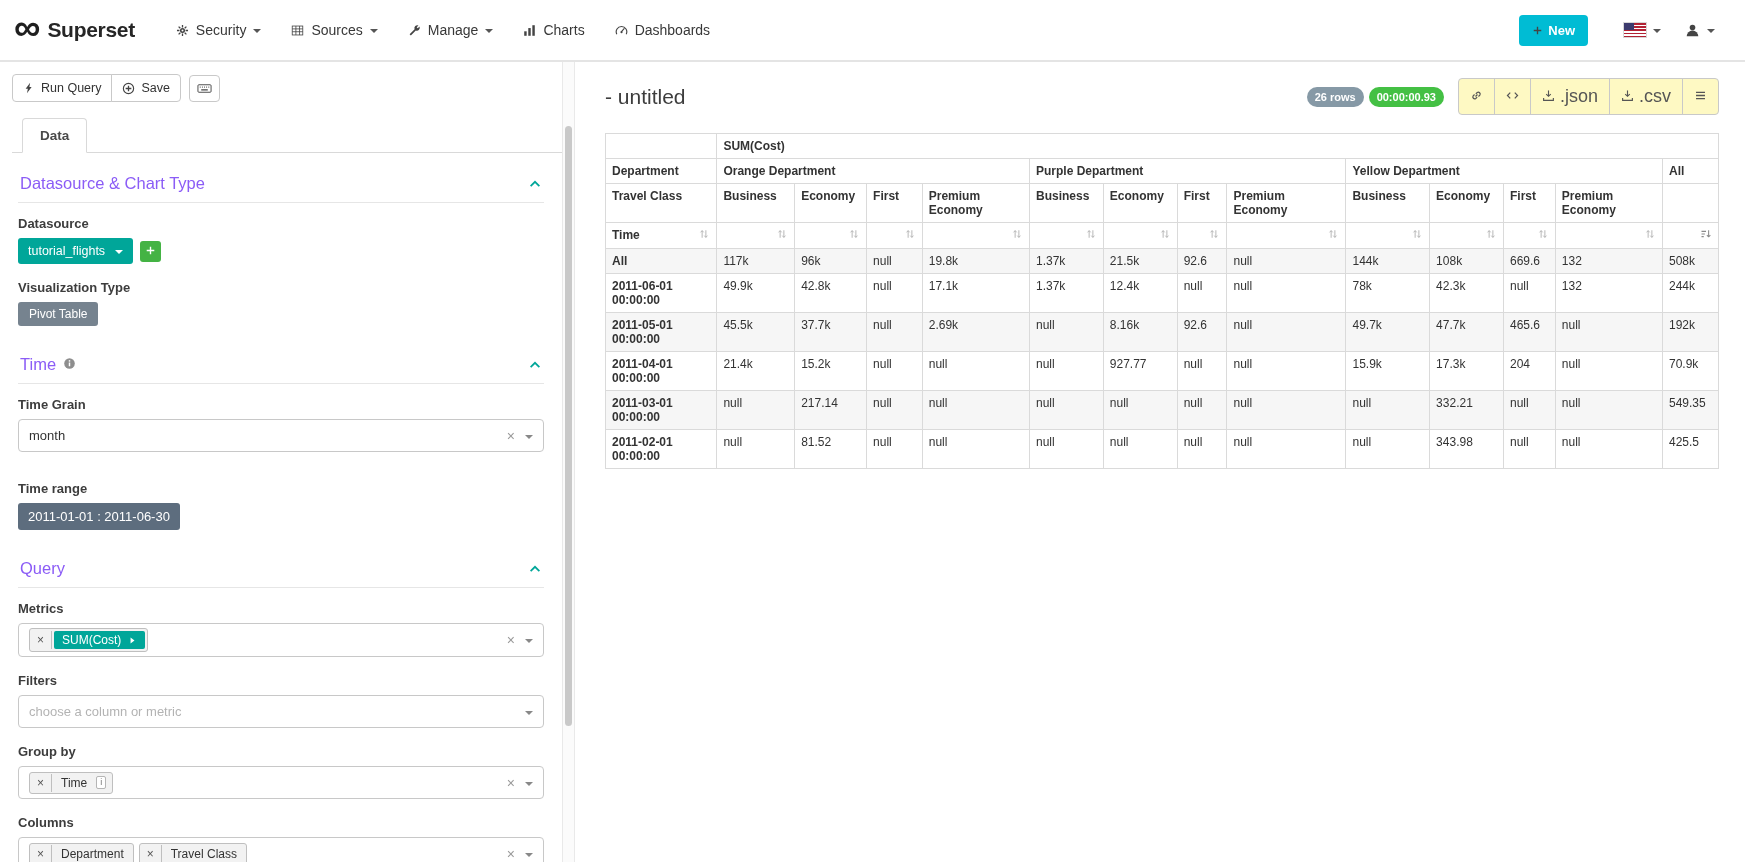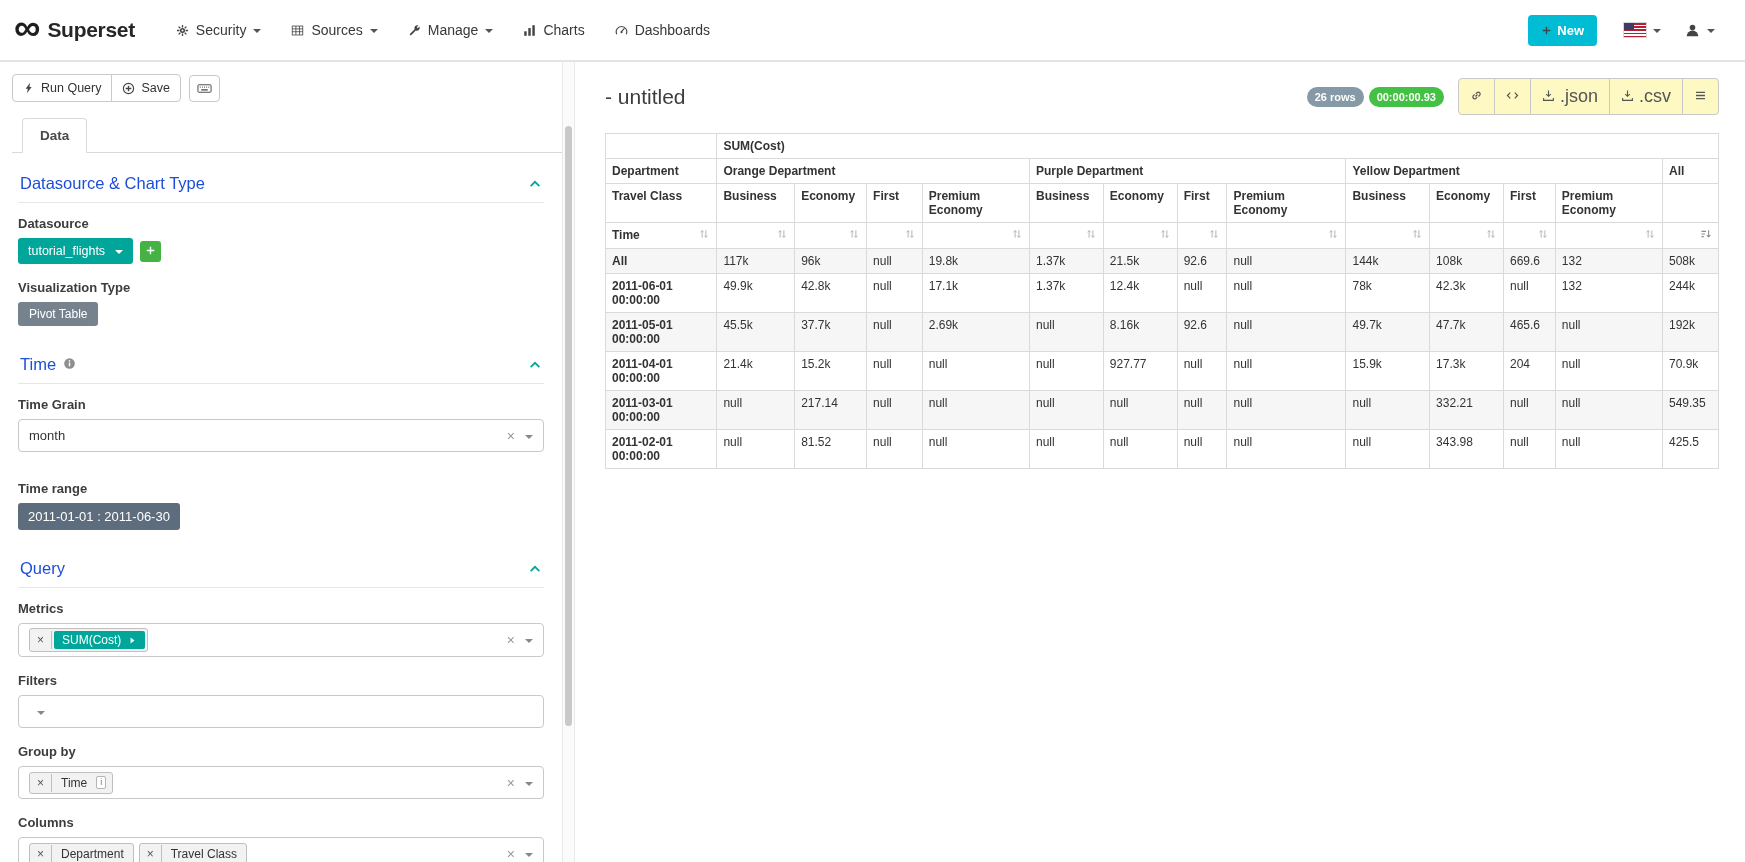--- a/index.html
+++ b/index.html
@@ -11,42 +11,42 @@
   .navbar{height:62px;display:flex;align-items:center;padding:0 18px 0 14px;border-bottom:2px solid #e4e4e4;background:#fff;}
   .brand{display:flex;align-items:center;gap:7px;margin-right:26px;cursor:pointer;}
   .infinity{font-size:37px;font-weight:bold;color:#1f1f1f;line-height:.8;margin-top:-5px;}
   .brand-name{font-size:21px;font-weight:bold;color:#262626;letter-spacing:-.3px;}
   .nav-items{display:flex;align-items:center;height:100%;}
   .nav-item{display:flex;align-items:center;gap:7px;padding:0 15px;font-size:14px;color:#383838;cursor:pointer;height:100%;}
   .nav-ic{display:inline-flex;color:#444;}
   .caret{display:inline-block;width:0;height:0;border-top:4px solid #555;border-left:4px solid transparent;border-right:4px solid transparent;margin-top:2px;}
   .caret-white{border-top-color:#fff;}
   .nav-right{margin-left:auto;display:flex;align-items:center;}
-  .btn-new{display:inline-flex;align-items:center;gap:5px;background:var(--new-button,#00bcd4);color:#fff;font-size:13px;font-weight:bold;padding:8px 13px;border-radius:4px;margin-right:15px;}
+  .btn-new{display:inline-flex;align-items:center;gap:5px;background:var(--new-button,#00bcd4);color:#fff;font-size:13px;font-weight:bold;padding:8px 13px;border-radius:4px;margin-right:24px;}
   .flag{position:relative;width:22px;height:14px;background:repeating-linear-gradient(180deg,#b22234 0 1.6px,#fff 1.6px 3.2px);box-shadow:0 0 0 1px #d8d8d8;display:inline-block;}
   .canton{position:absolute;left:0;top:0;width:10px;height:7px;background:#3c3b6e;}
   .nav-small{display:flex;align-items:center;gap:7px;padding:0 12px;cursor:pointer;color:#4a4a4a;}
 
   
   .main{display:flex;height:800px;}
 
   
   .left-panel{width:562px;padding:12px 10px 0 12px;overflow:hidden;background:#fff;}
   .toolbar{display:flex;align-items:center;margin-bottom:16px;}
   .btn{display:inline-flex;align-items:center;gap:6px;background:#fff;border:1px solid #c9c9c9;color:#333;font-size:12.5px;padding:6px 10px;border-radius:4px;}
   .btn-group{display:inline-flex;}
   .btn-group .btn{border-radius:0;margin-left:-1px;}
   .btn-group .btn:first-child{margin-left:0;border-radius:4px 0 0 4px;}
   .btn-group .btn:last-child{border-radius:0 4px 4px 0;}
   .kbd-btn{margin-left:8px;color:#777;padding:5px 7px;}
   .tabs-row{border-bottom:1px solid #d9d9d9;padding-left:10px;display:flex;margin-right:-10px;}
   .tab{padding:9px 17px;font-size:13.5px;font-weight:bold;color:#4a4a4a;border:1px solid #d9d9d9;border-bottom:1px solid #fff;border-radius:4px 4px 0 0;margin-bottom:-1px;background:#fff;cursor:pointer;}
   .controls{padding:2px 8px 0 6px;}
   .section{margin-top:6px;}
-  .section-header{display:flex;align-items:center;justify-content:space-between;font-size:16.5px;color:#1d4ed8;padding:13px 2px 9px;border-bottom:1px solid #e6e6e6;cursor:pointer;}
+  .section-header{display:flex;align-items:center;justify-content:space-between;font-size:16.5px;color:#8b5cf6;padding:13px 2px 9px;border-bottom:1px solid #e6e6e6;cursor:pointer;}
   .hdr-left{display:inline-flex;align-items:center;gap:7px;}
   .chev{color:var(--accent-teal,#00A699);display:inline-flex;}
   .control{margin:13px 0 16px;}
   .ctl-label{font-weight:bold;font-size:13px;color:#3d3d3d;margin-bottom:7px;display:flex;align-items:center;gap:6px;}
   .row-inline{display:flex;align-items:center;gap:7px;}
   .ds-chip{display:inline-flex;align-items:center;gap:10px;background:var(--accent-teal,#00A699);color:#fff;font-size:12.5px;padding:6px 10px;border-radius:3px;cursor:pointer;}
   .add-btn{width:21px;height:21px;background:var(--add-green,#44b344);color:#fff;border-radius:3px;display:inline-flex;align-items:center;justify-content:center;cursor:pointer;}
   .viz-chip{display:inline-block;background:var(--viz-type-chip,#76838f);color:#fff;font-size:12px;padding:5px 11px;border-radius:3px;cursor:pointer;}
   .two-col{display:flex;gap:26px;}
   .two-col .col{flex:1;}
@@ -326,20 +326,21 @@
               </span>
             <span class="sel-icons">
               <span class="sel-x">×</span>
               <span class="caret"></span>
             </span>
           </div>
         </div>
         <div class="control">
           <div class="ctl-label">Filters</div>
           <div class="select">
+            <span class="ph">choose a column or metric</span>
             <span class="sel-icons">
                 <span class="caret"></span>
               </span>
           </div>
         </div>
         <div class="control">
           <div class="ctl-label">Group by</div>
           <div class="select">
             <span class="chips">
                 <span class="chip">

